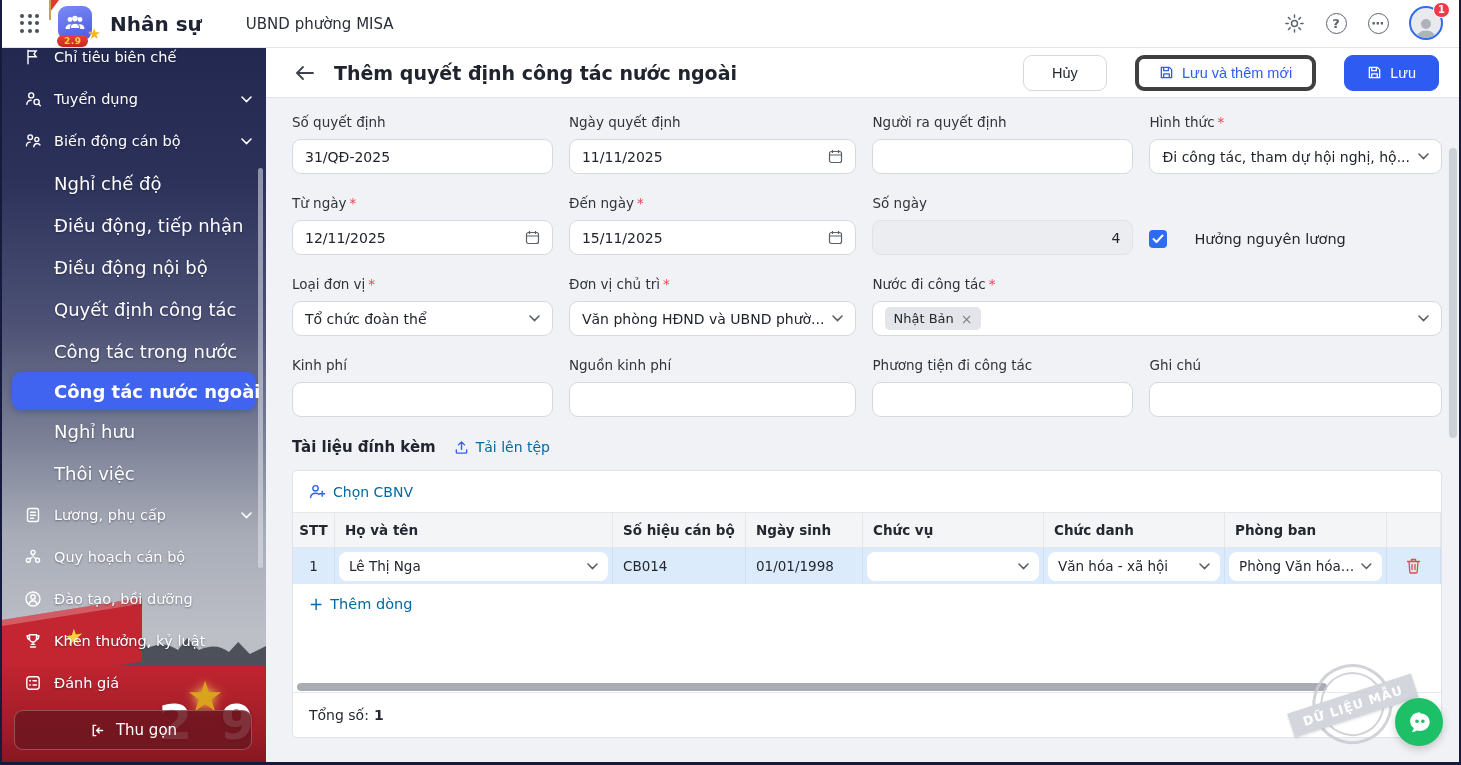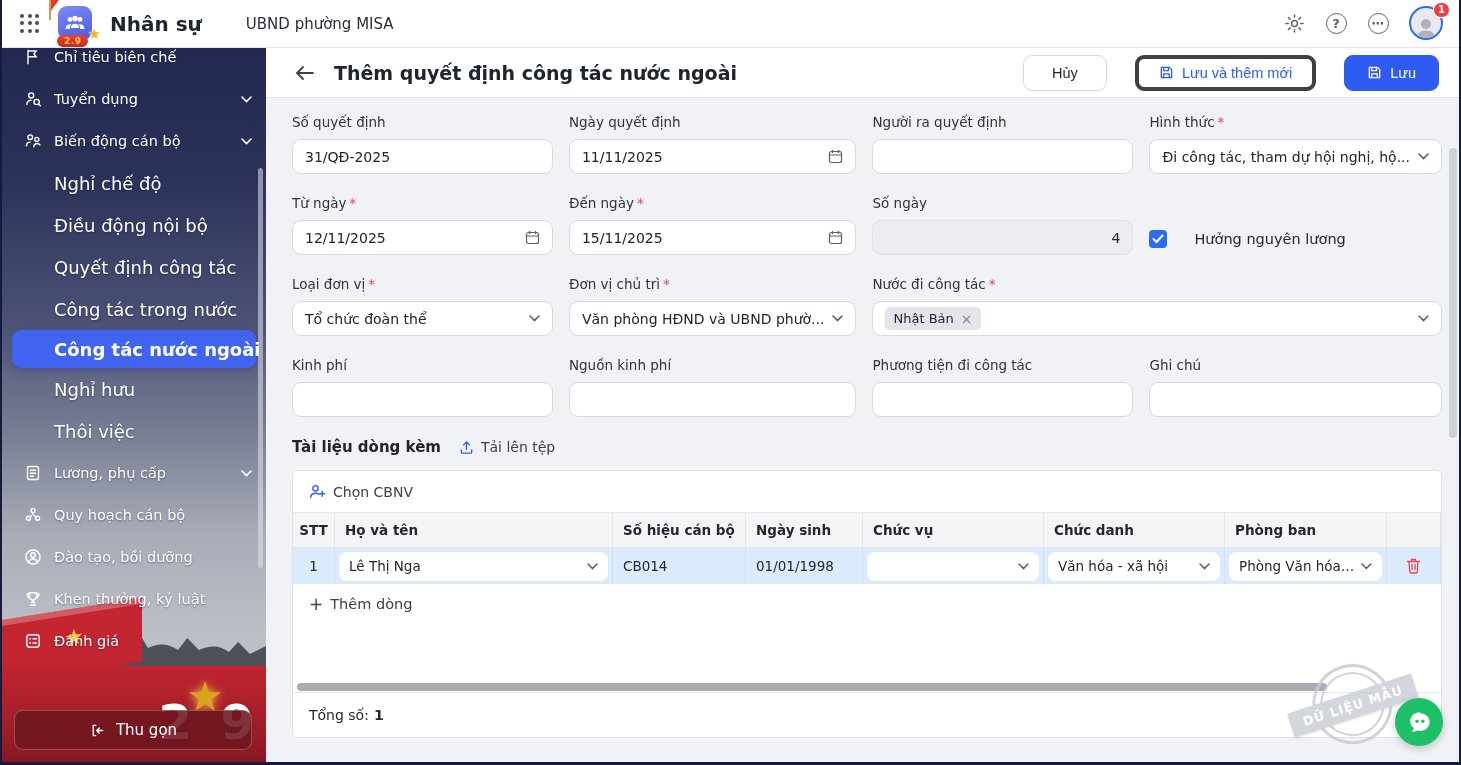--- a/index.html
+++ b/index.html
@@ -72,21 +72,21 @@
   .control.disabled { background:#ecedf1; border-color:#e0e2e7; justify-content:flex-end; }
   .span2 { grid-column:3 / 5; }
   .tag { background:#e3e5ea; border-radius:5px; padding:4px 8px; font-size:13px; color:#23272f; display:flex; align-items:center; gap:7px; }
   .tag-x { color:#7a7f8a; font-size:14px; cursor:pointer; line-height:1; }
   .chk-field { display:flex; align-items:center; gap:27px; padding-top:27px; }
   .checkbox { width:18px; height:18px; border-radius:4px; background:#2e6bf3; display:flex; align-items:center; justify-content:center; cursor:pointer; flex:none; }
   .chk-label { font-size:14.5px; color:#23272f; }
   
   .attach-row { display:flex; align-items:center; gap:18px; margin:0 0 14px; }
   .attach-title { font-size:15px; font-weight:bold; color:#20242e; }
-  .link-blue { color:#404040; font-size:14px; display:flex; align-items:center; gap:7px; cursor:pointer; }
+  .link-blue { color:#0369a1; font-size:14px; display:flex; align-items:center; gap:7px; cursor:pointer; }
   
   .card { background:#fff; border:1px solid #dfe2e7; border-radius:5px; height:268px; display:flex; flex-direction:column; overflow:hidden; }
   .card-toolbar { height:42px; flex:none; display:flex; align-items:center; padding:0 16px; border-bottom:1px solid #e6e8ec; }
   .tgrid { display:grid; grid-template-columns:42px 278px 133px 117px 181px 181px 162px 1fr; }
   .th { background:#f4f5f7; height:35px; display:flex; align-items:center; padding:0 10px; font-size:13.5px; font-weight:bold; color:#23272f; border-right:1px solid #e4e6ea; border-bottom:1px solid #e4e6ea; white-space:nowrap; overflow:hidden; }
   .th.center { justify-content:center; padding:0 4px; }
   .td { background:#dcebfc; height:36px; display:flex; align-items:center; padding:0 10px; font-size:13.5px; color:#23272f; border-right:1px solid #cfe0f4; white-space:nowrap; overflow:hidden; }
   .td.center { justify-content:center; padding:0 4px; }
   .td.pad-s { padding:0 4px; }
   .cell-select { background:#fff; border-radius:8px; height:29px; flex:1; display:flex; align-items:center; justify-content:space-between; padding:0 10px; font-size:13.5px; cursor:pointer; gap:6px; min-width:0; }
@@ -197,20 +197,23 @@
           </svg>
         <span>Biến động cán bộ</span>
         <svg class="nav-chev" width="11" height="7" viewBox="0 0 11 7" fill="none" stroke="#fff" stroke-width="1.6" stroke-linecap="round">
             <path d="M1 1l4.5 4.5L10 1"></path>
           </svg>
       </div>
       <div class="sub-item">
           <span>Nghỉ chế độ</span>
         </div>
       <div class="sub-item">
+          <span>Điều động, tiếp nhận</span>
+        </div>
+      <div class="sub-item">
           <span>Điều động nội bộ</span>
         </div>
       <div class="sub-item">
           <span>Quyết định công tác</span>
         </div>
       <div class="sub-item">
           <span>Công tác trong nước</span>
         </div>
       <div class="sub-item active">
           <span>Công tác nước ngoài</span>
@@ -430,21 +433,21 @@
         </div>
         <div class="field">
           <label>Ghi chú</label>
           <div class="control">
               <input value="" style="">
             </div>
         </div>
       </div>
 
       <div class="attach-row">
-        <div class="attach-title">Tài liệu dòng kèm</div>
+        <div class="attach-title">Tài liệu đính kèm</div>
         <div class="link-blue">
           <svg width="15" height="15" viewBox="0 0 16 16" fill="none" stroke="#2e63f0" stroke-width="1.5" stroke-linecap="round" stroke-linejoin="round">
               <path d="M8 10V2.5M4.8 5.2L8 2l3.2 3.2M2.5 10.5V13a1 1 0 001 1h9a1 1 0 001-1v-2.5"></path>
             </svg>
           <span>Tải lên tệp</span>
         </div>
       </div>
 
       <div class="card">
         <div class="card-toolbar">

